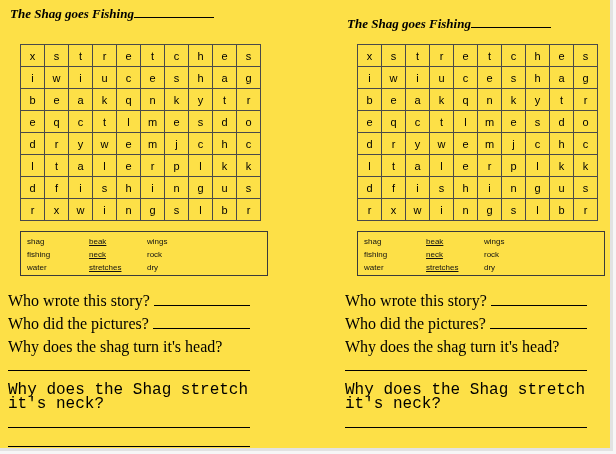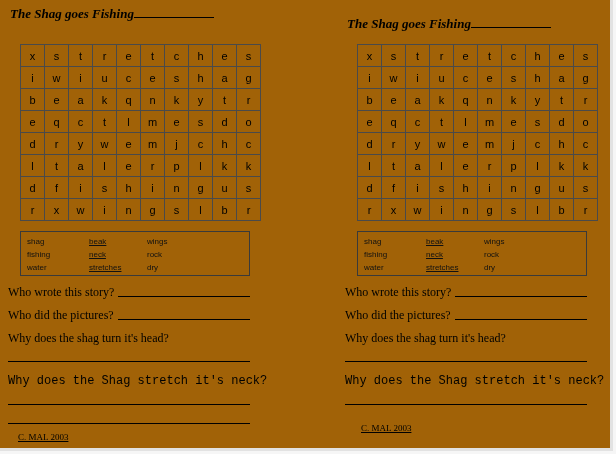--- a/index.html
+++ b/index.html
@@ -5,21 +5,21 @@
   * { box-sizing: border-box; margin: 0; padding: 0; }
   html, body { margin: 0; padding: 0; }
   body {
     width: 616px; height: 454px;
     background: #f6f6f6;
     font-family: "Liberation Serif", serif;
   }
   .viewport {
     position: relative;
     width: 613px; height: 451px;
-    background: #a16207;
+    background: #fde047;
     border-right: 3px solid #e2e2e2;
     border-bottom: 3px solid #e2e2e2;
     overflow: hidden;
   }
   .panel { position: absolute; top: 4px; width: 264px; }
   .panel-left  { left: 8px; }
   .panel-right { left: 345px; }
 
   .title {
     font-family: "Liberation Serif", serif;
@@ -38,30 +38,30 @@
     width: 24px; height: 22px; padding: 0;
     border: 1px solid #4a4a4a;
     text-align: center; vertical-align: middle;
     font-family: "Liberation Sans", sans-serif;
     font-size: 11px; color: #000;
   }
 
   .wordbox {
     display: flex;
     margin: 10px 8px 0 12px;
-    width: 230px; height: 45px;
+    width: 248px; height: 45px;
     border: 1px solid #3a3a3a;
     padding: 3px 0 0 6px;
     font-family: "Liberation Sans", sans-serif;
   }
   .wordcol { font-size: 8px; line-height: 13px; color: #111; }
   .wordcol:nth-child(1) { width: 62px; }
   .wordcol:nth-child(2) { width: 58px; text-decoration: underline; }
 
-  .questions { margin-top: 9px; font-size: 12px; color: #000; }
+  .questions { margin-top: 18px; font-size: 16px; color: #000; }
   .q { margin: 0 0 9px; line-height: 14px; }
   .q.inline { display: flex; align-items: flex-end; }
   .q.block { margin-bottom: 0; }
   .ansline {
     flex: 1; height: 0;
     margin: 0 22px 2px 4px;
     border-bottom: 1px solid #000;
   }
   .answer-line {
     height: 0; border-bottom: 1px solid #000;

